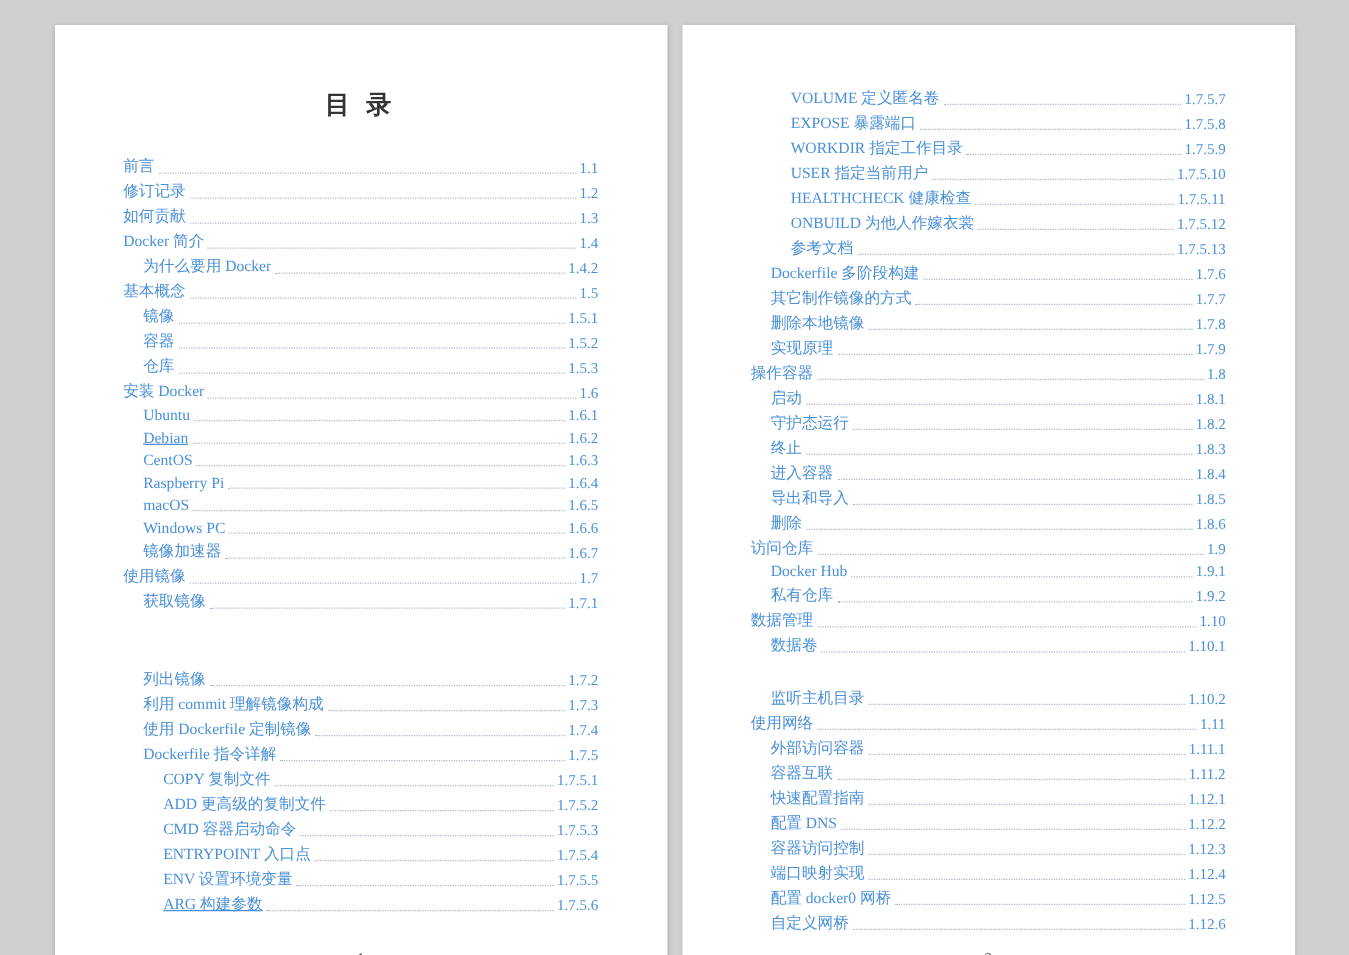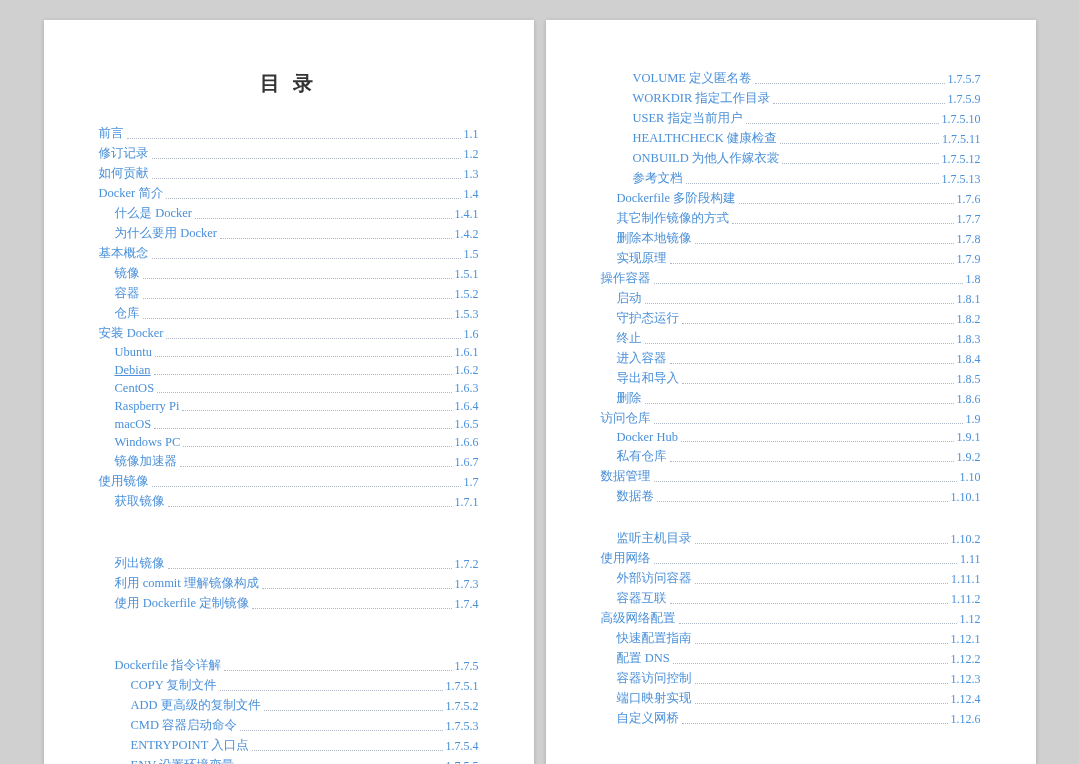--- a/index.html
+++ b/index.html
@@ -87,25 +87,20 @@
           <span class="toc-label">如何贡献</span>
           <span class="toc-dots"></span>
           <span class="toc-num">1.3</span>
         </div>
         <div class="toc-row">
           <span class="toc-label">Docker 简介</span>
           <span class="toc-dots"></span>
           <span class="toc-num">1.4</span>
         </div>
         <div class="toc-row">
-          <span class="toc-label" style="padding-left: 16px;">什么是 Docker</span>
-          <span class="toc-dots"></span>
-          <span class="toc-num">1.4.1</span>
-        </div>
-        <div class="toc-row">
           <span class="toc-label" style="padding-left: 16px;">为什么要用 Docker</span>
           <span class="toc-dots"></span>
           <span class="toc-num">1.4.2</span>
         </div>
         <div class="toc-row">
           <span class="toc-label">基本概念</span>
           <span class="toc-dots"></span>
           <span class="toc-num">1.5</span>
         </div>
         <div class="toc-row">
@@ -182,21 +177,21 @@
           <span class="toc-label" style="padding-left: 16px;">利用 commit 理解镜像构成</span>
           <span class="toc-dots"></span>
           <span class="toc-num">1.7.3</span>
         </div>
         <div class="toc-row">
           <span class="toc-label" style="padding-left: 16px;">使用 Dockerfile 定制镜像</span>
           <span class="toc-dots"></span>
           <span class="toc-num">1.7.4</span>
         </div>
         <div class="toc-row">
-          <span class="toc-label" style="padding-left: 16px; margin-top: 42px;">Dockerfile 指令详解</span>
+          <span class="toc-label" style="padding-left: 16px;">Dockerfile 指令详解</span>
           <span class="toc-dots"></span>
           <span class="toc-num">1.7.5</span>
         </div>
         <div class="toc-row">
           <span class="toc-label" style="padding-left: 32px;">COPY 复制文件</span>
           <span class="toc-dots"></span>
           <span class="toc-num">1.7.5.1</span>
         </div>
         <div class="toc-row">
           <span class="toc-label" style="padding-left: 32px; text-align: right;">ADD 更高级的复制文件</span>
@@ -228,20 +223,25 @@
   </div>
 
   <div class="page">
     <div class="toc-content" id="toc2">
         <div class="toc-row">
           <span class="toc-label" style="padding-left: 32px;">VOLUME 定义匿名卷</span>
           <span class="toc-dots"></span>
           <span class="toc-num">1.7.5.7</span>
         </div>
         <div class="toc-row">
+          <span class="toc-label" style="padding-left: 32px;">EXPOSE 暴露端口</span>
+          <span class="toc-dots"></span>
+          <span class="toc-num">1.7.5.8</span>
+        </div>
+        <div class="toc-row">
           <span class="toc-label" style="padding-left: 32px;">WORKDIR 指定工作目录</span>
           <span class="toc-dots"></span>
           <span class="toc-num">1.7.5.9</span>
         </div>
         <div class="toc-row">
           <span class="toc-label" style="padding-left: 32px;">USER 指定当前用户</span>
           <span class="toc-dots"></span>
           <span class="toc-num">1.7.5.10</span>
         </div>
         <div class="toc-row">
@@ -353,43 +353,43 @@
           <span class="toc-label" style="padding-left: 16px;">外部访问容器</span>
           <span class="toc-dots"></span>
           <span class="toc-num">1.11.1</span>
         </div>
         <div class="toc-row">
           <span class="toc-label" style="padding-left: 16px;">容器互联</span>
           <span class="toc-dots"></span>
           <span class="toc-num">1.11.2</span>
         </div>
         <div class="toc-row">
-          <span class="toc-label">高级网络配置</span>
-          <span class="toc-dots"></span>
-          <span class="toc-num">1.12</span>
-        </div>
-        <div class="toc-row">
           <span class="toc-label" style="padding-left: 16px; text-align: center;">快速配置指南</span>
           <span class="toc-dots"></span>
           <span class="toc-num">1.12.1</span>
         </div>
         <div class="toc-row">
           <span class="toc-label" style="padding-left: 16px; text-align: right;">配置 DNS</span>
           <span class="toc-dots"></span>
           <span class="toc-num">1.12.2</span>
         </div>
         <div class="toc-row">
           <span class="toc-label" style="padding-left: 16px;">容器访问控制</span>
           <span class="toc-dots"></span>
           <span class="toc-num">1.12.3</span>
         </div>
         <div class="toc-row">
           <span class="toc-label" style="padding-left: 16px;">端口映射实现</span>
           <span class="toc-dots"></span>
           <span class="toc-num">1.12.4</span>
+        </div>
+        <div class="toc-row">
+          <span class="toc-label" style="padding-left: 16px;">配置 docker0 网桥</span>
+          <span class="toc-dots"></span>
+          <span class="toc-num">1.12.5</span>
         </div>
         <div class="toc-row">
           <span class="toc-label" style="padding-left: 16px;">自定义网桥</span>
           <span class="toc-dots"></span>
           <span class="toc-num">1.12.6</span>
         </div>
       </div>
     <div class="page-number">2</div>
   </div>
 </div>

